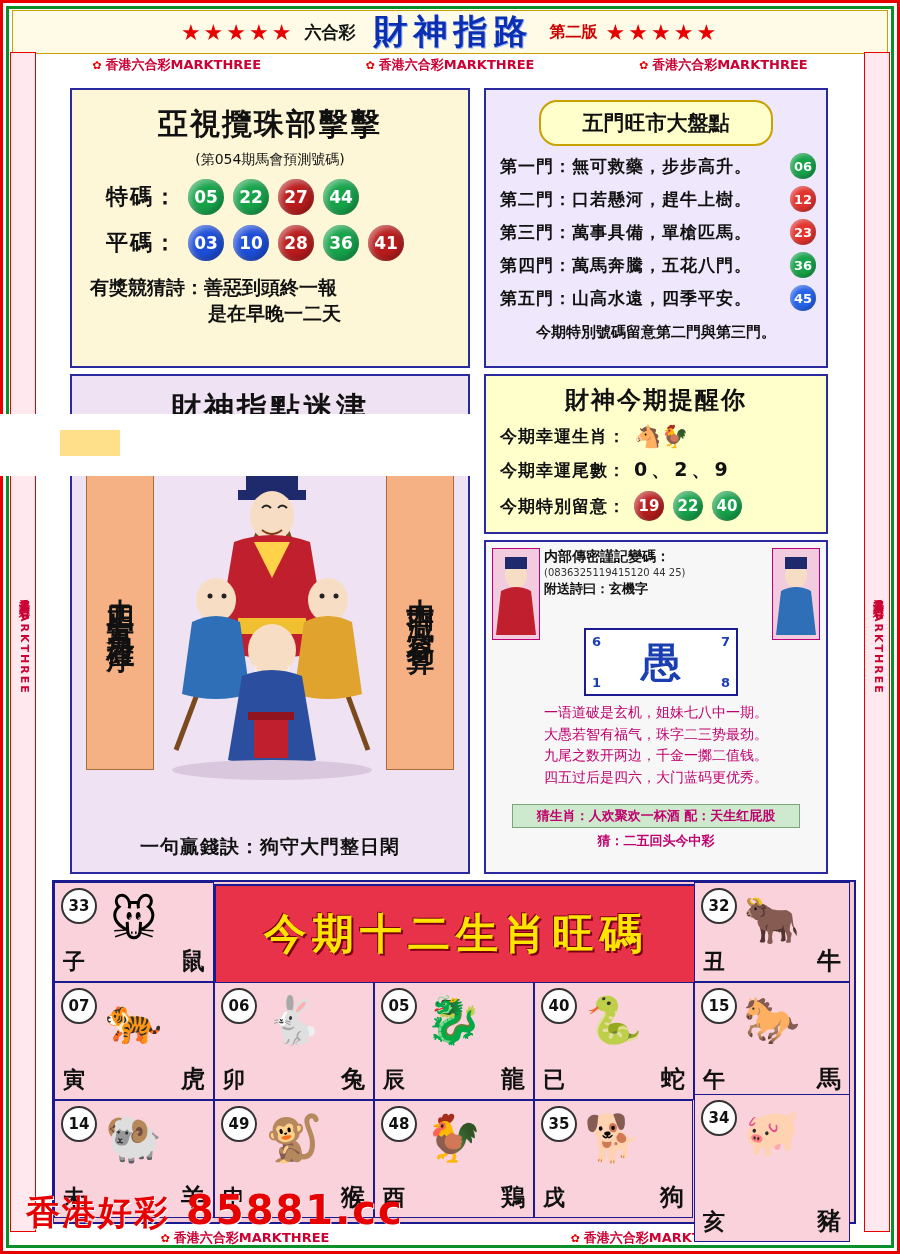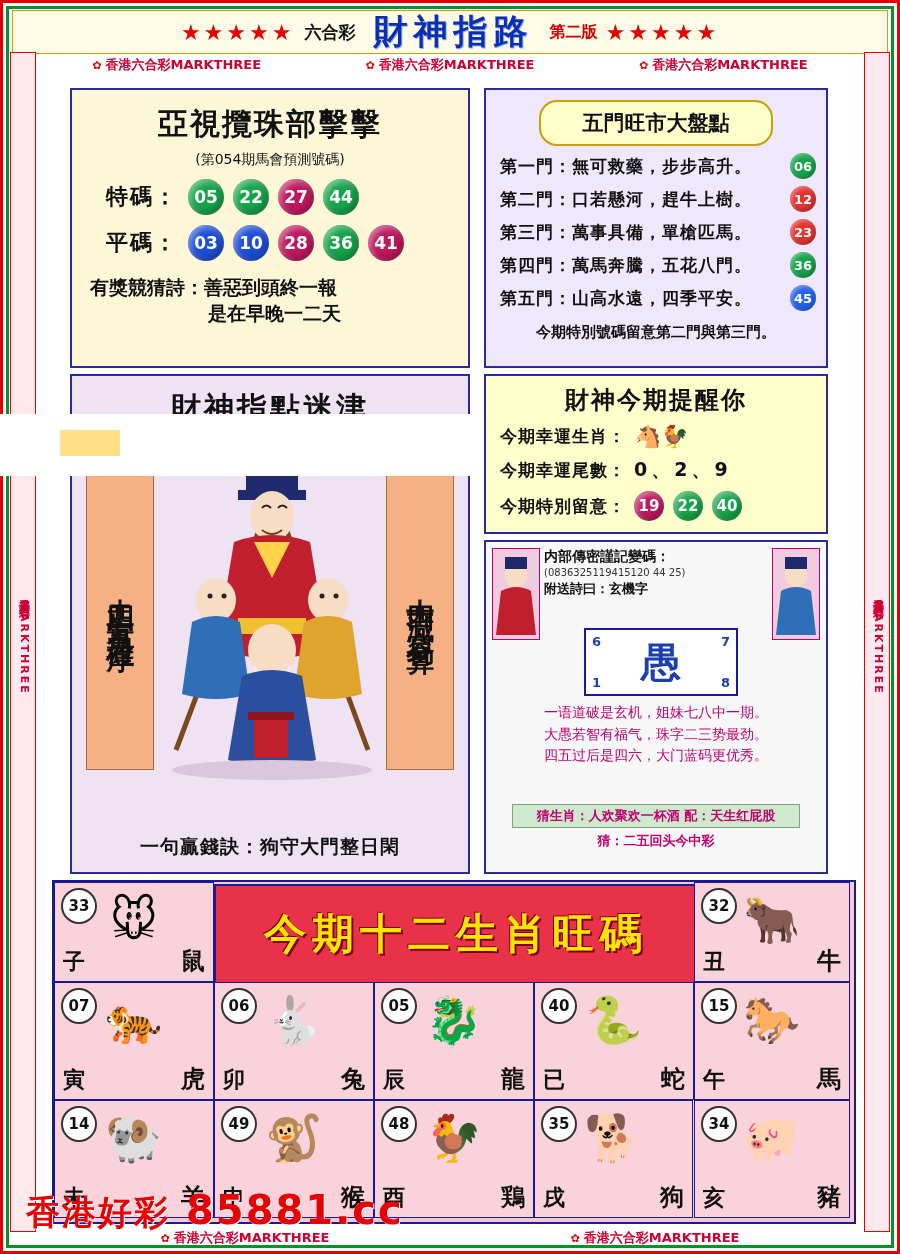--- a/index.html
+++ b/index.html
@@ -42,21 +42,21 @@
   
   #p-atv{left:70px;top:88px;width:400px;height:280px;background:#fdf7d8;border:2px solid #2a2a9e;}
   #p-atv .t1{text-align:center;font-size:30px;font-weight:bold;color:#111;margin-top:14px;letter-spacing:2px;}
   #p-atv .t2{text-align:center;font-size:14px;color:#111;margin-top:6px;}
   .numrow{display:flex;align-items:center;margin:10px 0 0 34px;}
   .numrow .lbl{font-size:22px;font-weight:bold;color:#111;margin-right:10px;letter-spacing:2px;}
   .ball{width:36px;height:36px;border-radius:50%;display:flex;align-items:center;justify-content:center;
     font-size:17px;font-weight:bold;color:#fff;margin-right:9px;
     box-shadow:inset -3px -3px 6px rgba(0,0,0,.25), inset 3px 3px 6px rgba(255,255,255,.45);}
   .ball.g{background:#16a34a;}
-  .ball.r{background:#be185d;}
+  .ball.r{background:#b91c1c;}
   .ball.b{background:#1d4ed8;}
   .riddle{margin:14px 0 0 18px;font-size:19px;color:#111;font-weight:bold;line-height:1.35;}
   .riddle .ind{display:block;margin-left:118px;}
 
   
   #p-five{left:484px;top:88px;width:344px;height:280px;background:#efe7fb;border:2px solid #2a2a9e;}
   #p-five .cap{width:230px;margin:10px auto 0;background:#ffffcc;border:2px solid #c8a000;border-radius:18px;
     text-align:center;font-size:21px;font-weight:bold;color:#111;padding:7px 0;}
   .fline{display:flex;align-items:center;margin:7px 0 0 14px;font-size:17px;color:#111;font-weight:bold;}
   .fline .ftx{flex:1;letter-spacing:1px;}
@@ -323,20 +323,21 @@
       <span class="corner" style="left:6px;top:4px;">6</span>
       <span class="corner" style="right:6px;top:4px;">7</span>
       <span class="corner" style="left:6px;bottom:4px;">1</span>
       <span class="corner" style="right:6px;bottom:4px;">8</span>
       <span class="bigchar">愚</span>
     </div>
 
     <div class="poem">
       <div>一语道破是玄机，姐妹七八中一期。</div>
       <div>大愚若智有福气，珠字二三势最劲。</div>
+      <div>九尾之数开两边，千金一擲二值钱。</div>
       <div>四五过后是四六，大门蓝码更优秀。</div>
     </div>
 
     <div class="guessbar">猜生肖：人欢聚欢一杯酒  配：天生红屁股</div>
     <div class="guess2">猜：二五回头今中彩</div>
   </div>
 
   <div class="whitebox"></div>
   <div class="whitebox2"></div>
 
@@ -407,21 +408,21 @@
       <span class="zanim">🐓</span>
       <span class="zearth">酉</span>
       <span class="zname">鶏</span>
     </div>
     <div class="zcell" style="left:480px;top:218px;width:159px;height:118px;">
       <span class="zball">35</span>
       <span class="zanim">🐕</span>
       <span class="zearth">戌</span>
       <span class="zname">狗</span>
     </div>
-    <div class="zcell" style="left:640px;top:218px;width:156px;height:118px;">
+    <div class="zcell" style="left:640px;top:212px;width:156px;height:148px;">
       <span class="zball">34</span>
       <span class="zanim">🐖</span>
       <span class="zearth">亥</span>
       <span class="zname">豬</span>
     </div>
   </div>
 
   <div class="wm">
     <span class="cn">香港好彩</span>
     <span class="num">85881.cc</span>

